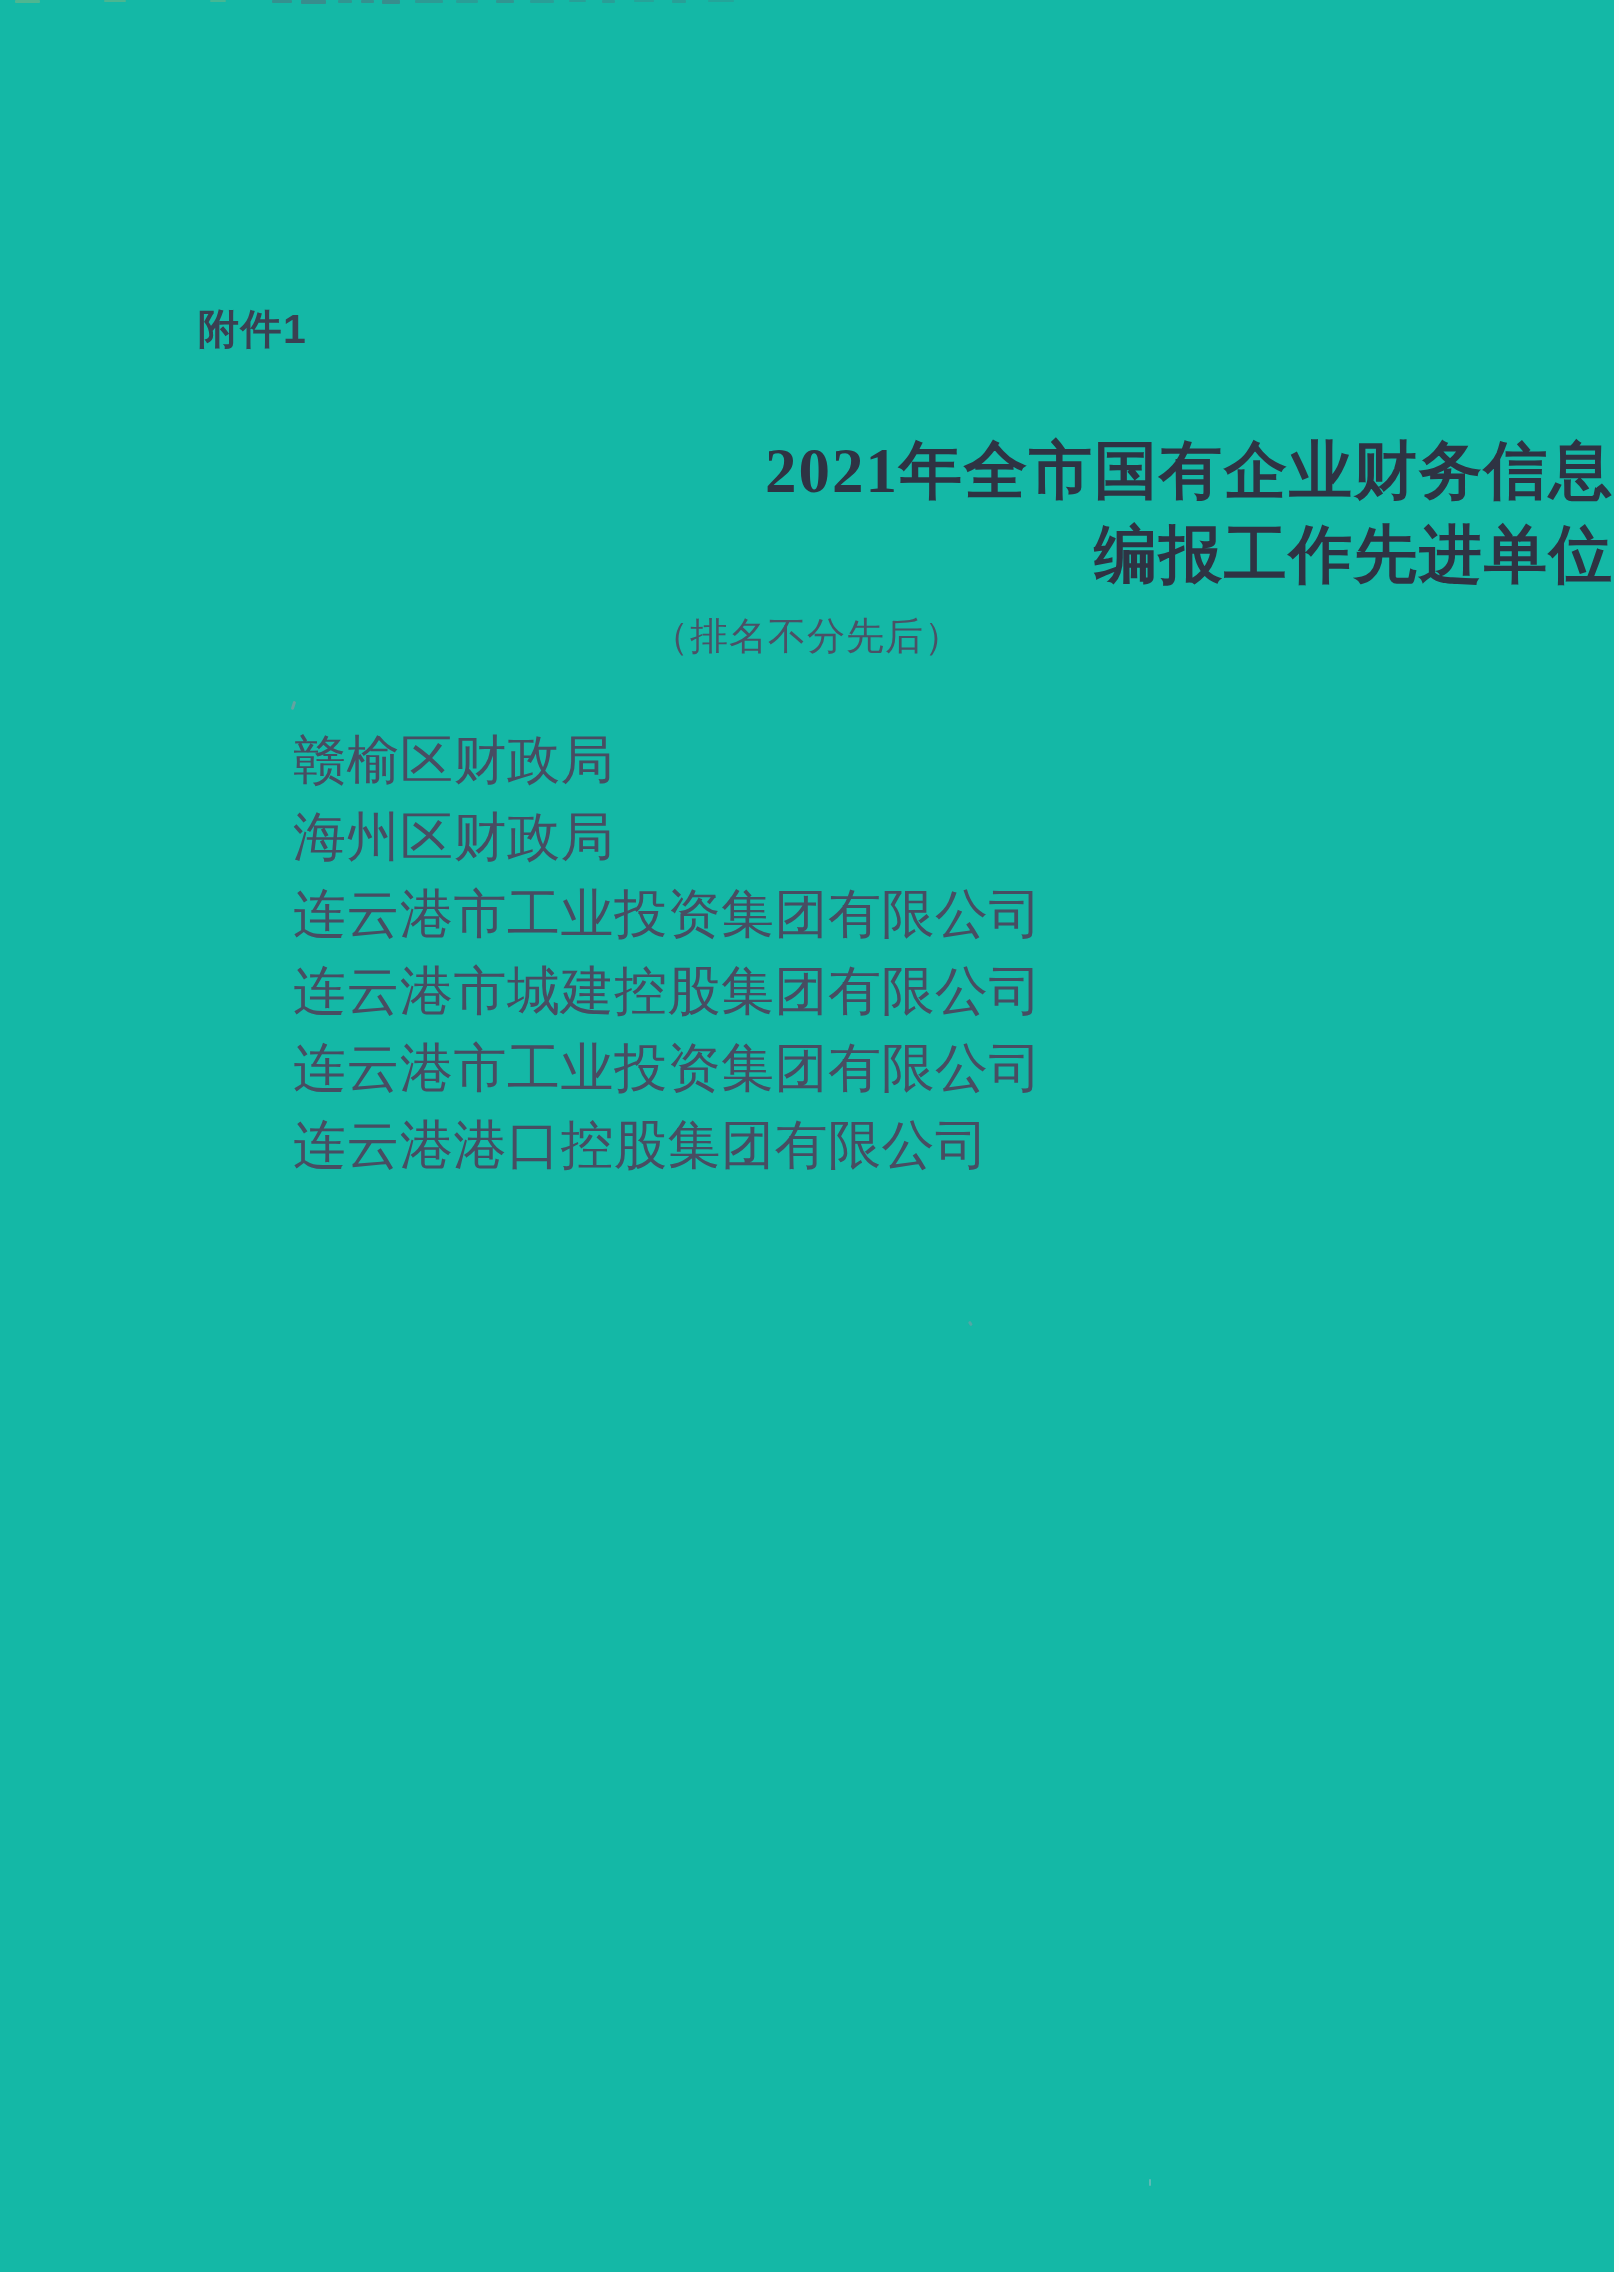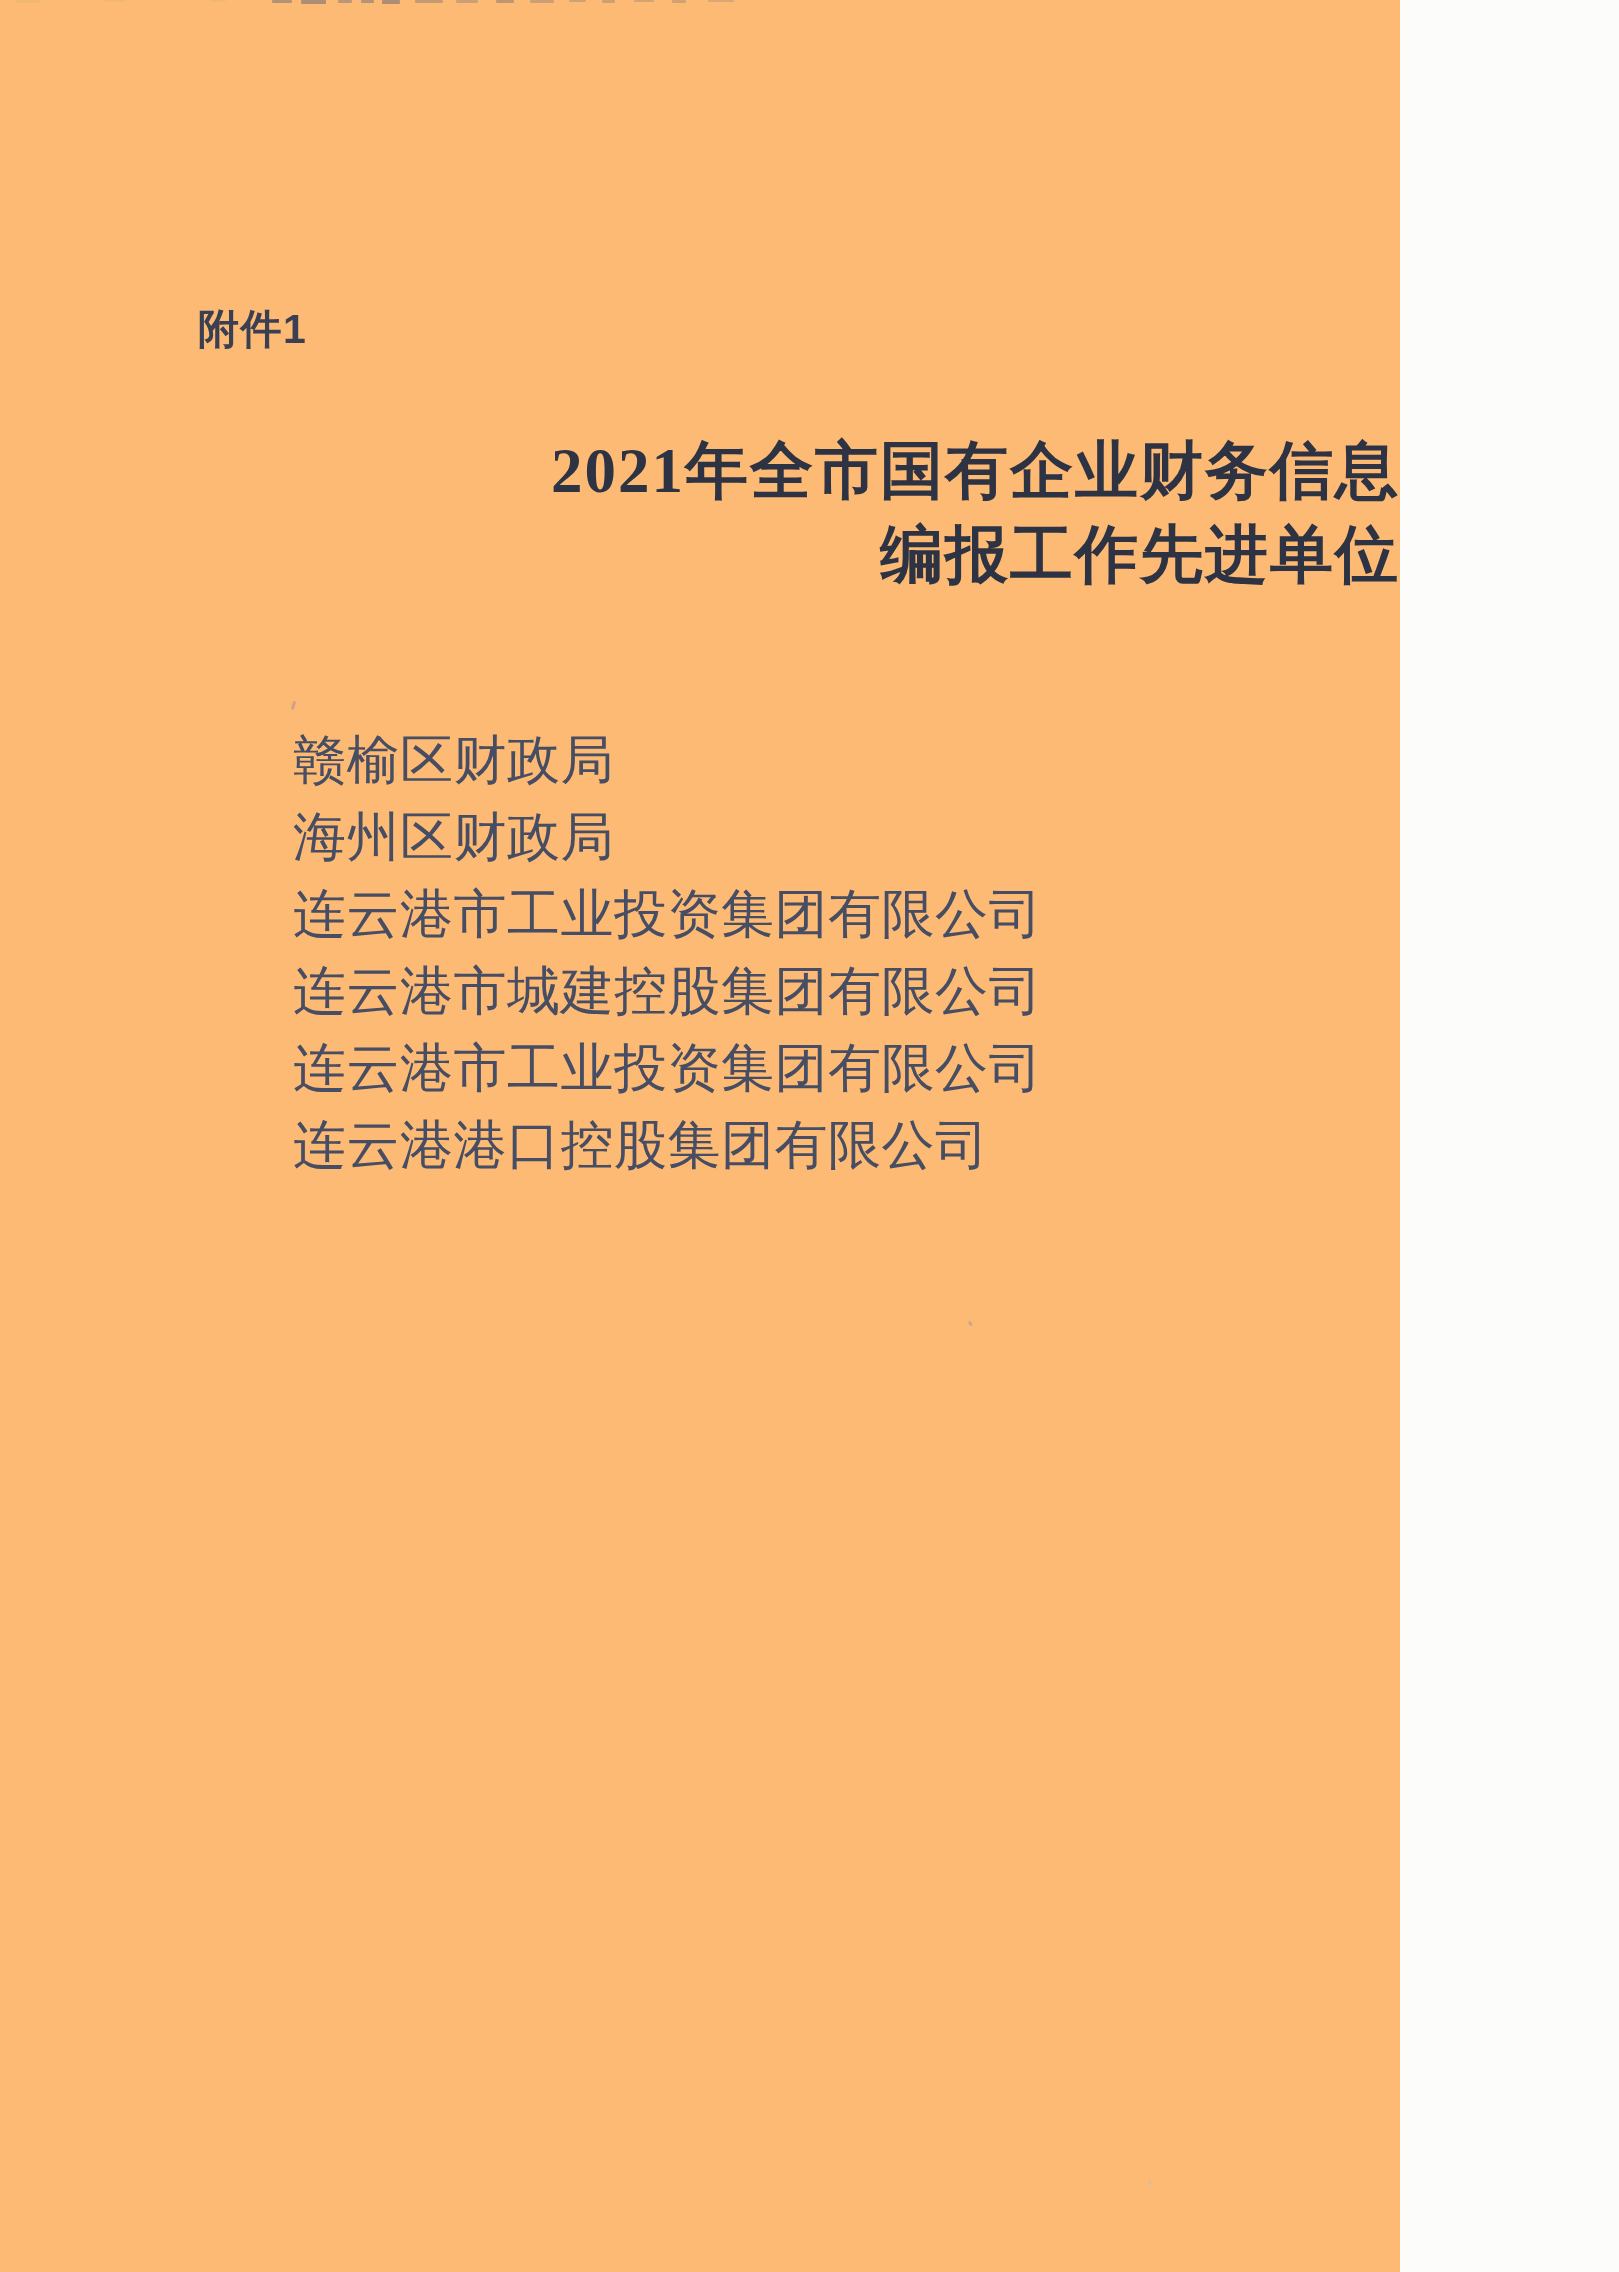--- a/index.html
+++ b/index.html
@@ -1,21 +1,21 @@
 <!DOCTYPE html>
 <html style="font-size:7.8px"><head>
 <meta charset="utf-8">
 <style>
   * { margin: 0; padding: 0; box-sizing: border-box; }
   html, body { background: #fcfcfb; }
   .page {
     position: relative;
-    width: 1400px;
+    width: 1614px;
     height: 2273px;
-    background: #fdba74;
+    background: #14b8a6;
     overflow: hidden;
     font-family: "Liberation Serif", "DejaVu Serif", serif;
   }
 
   
   .attachment {
     position: absolute;
     left: 198px;
     top: 304px;
     font-family: "Liberation Sans", "DejaVu Sans", sans-serif;
@@ -134,20 +134,21 @@
   <span class="art a13"></span>
   <span class="art a14"></span>
 
   <div class="attachment">附件1</div>
 
   <h1 class="title">
     <span class="title-line">2021年全市国有企业财务信息</span>
     <span class="title-line">编报工作先进单位</span>
   </h1>
 
+  <div class="subtitle">（排名不分先后）</div>
 
   <ul class="unit-list">
     <li>赣榆区财政局</li>
     <li>海州区财政局</li>
     <li>连云港市工业投资集团有限公司</li>
     <li>连云港市城建控股集团有限公司</li>
     <li>连云港市工业投资集团有限公司</li>
     <li>连云港港口控股集团有限公司</li>
   </ul>
 

